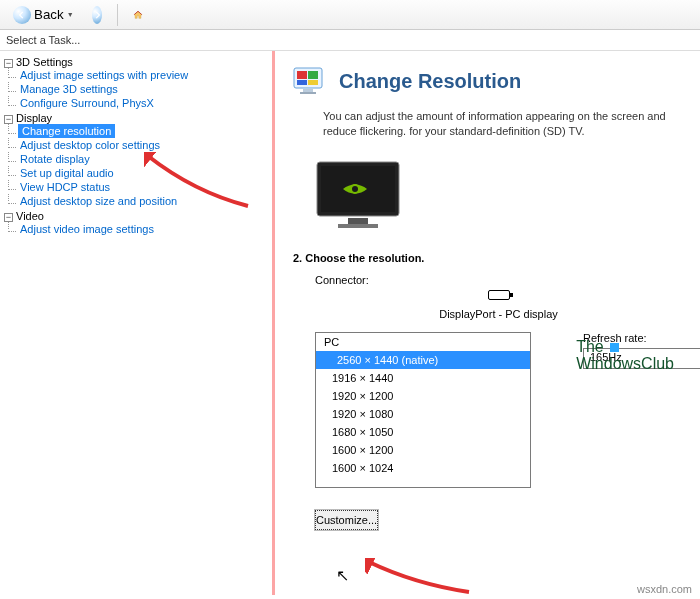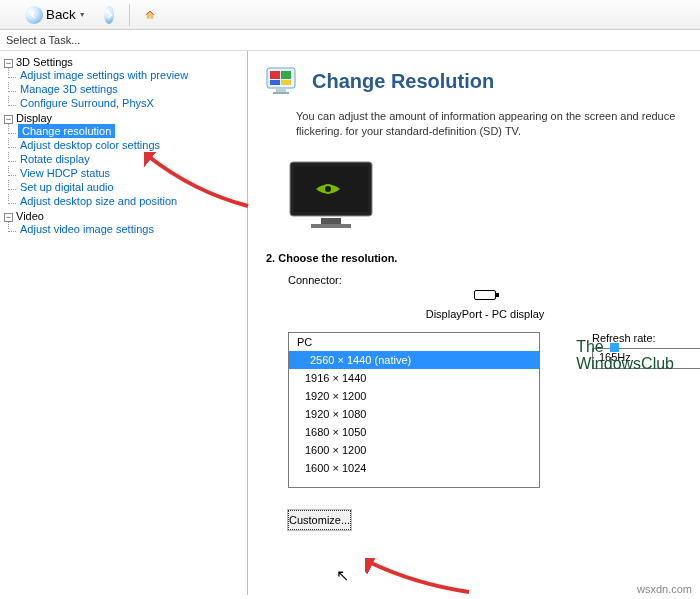--- a/index.html
+++ b/index.html
@@ -1,25 +1,25 @@
 <!DOCTYPE html>
 <html><head>
   <meta charset="utf-8">
   <style>
     * { box-sizing: border-box; }
     body { margin: 0; font-family: "Segoe UI", Tahoma, sans-serif; font-size: 11px; color: #000; background: #fff; width: 700px; height: 599px; overflow: hidden; position: relative; }
-    .toolbar { height: 30px; border-bottom: 1px solid #ccc; display: flex; align-items: center; padding: 0 18px; gap: 4px; background: linear-gradient(#fdfdfd,#f0f0f0); }
+    .toolbar { height: 30px; border-bottom: 1px solid #ccc; display: flex; align-items: center; padding: 0 6px; gap: 4px; background: linear-gradient(#fdfdfd,#f0f0f0); }
     .tb-btn { width: 24px; height: 24px; border: 1px solid transparent; border-radius: 3px; display: flex; align-items: center; justify-content: center; background: transparent; }
     .tb-btn.back { width: auto; padding: 0 6px; gap: 3px; }
     .circle { width: 18px; height: 18px; border-radius: 50%; background: radial-gradient(circle at 30% 30%, #fff, #cfe8ff 40%, #5a9fd4); display: flex; align-items: center; justify-content: center; color: #fff; font-size: 10px; }
     .tb-sep { width: 1px; height: 22px; background: #ccc; margin: 0 4px; }
     .home-icon svg { width: 20px; height: 20px; }
     .task-hdr { padding: 4px 6px; font-size: 11px; color: #333; }
     .body { display: flex; height: 545px; border-top: 1px solid #ddd; }
-    .sidebar { width: 248px; border-right: 1px solid #fca5a5; padding: 4px 2px; overflow: auto; background: #fff; }
+    .sidebar { width: 275px; border-right: 3px solid #fca5a5; padding: 4px 2px; overflow: auto; background: #fff; }
     .tree ul { list-style: none; margin: 0; padding: 0 0 0 14px; }
     .tree > ul { padding-left: 2px; }
     .tree li { position: relative; padding: 1px 0; }
     .tree li::before { content: ""; position: absolute; left: -10px; top: 0; bottom: 50%; border-left: 1px dotted #999; }
     .tree li::after { content: ""; position: absolute; left: -10px; top: 9px; width: 8px; border-top: 1px dotted #999; }
     .tree > ul > li::before, .tree > ul > li::after { display: none; }
     .exp { display:inline-block; width:9px; height:9px; border:1px solid #888; text-align:center; line-height:7px; font-size:9px; color:#444; margin-right:3px; background:#fff; cursor:default;}
     .tnode { color: #000; }
     .tlink { color: #0066cc; text-decoration: none; cursor: pointer; padding: 0 2px; }
     .tlink.sel { background: #2b90ff; color: #fff; padding: 1px 4px; }
@@ -29,21 +29,21 @@
     .title { font-size: 20px; color: #2a5a8e; font-weight: 600; }
     .desc { font-size: 11px; color: #333; margin: 4px 0 20px 30px; line-height: 1.4; }
     .step { font-size: 11px; font-weight: bold; margin: 6px 0 10px 0; }
     .monitor { margin: 4px 0 18px 22px; }
     .sect { margin-left: 22px; }
     .lbl { font-size: 11px; margin-bottom: 4px; }
     .conn-row { display: flex; align-items: center; gap: 8px; margin-bottom: 12px; flex-direction: column; }
     .dp-icon { width: 22px; height: 10px; border: 1.5px solid #000; border-radius: 2px; position: relative; }
     .dp-icon::after { content:""; position:absolute; right:-4px; top:2px; width:3px; height:4px; background:#000;}
     .row2 { display: flex; gap: 52px; align-items: flex-start; }
-    .listbox { width: 252px; height: 156px; border: 1px solid #7a7a7a; background: #fff; overflow-y: scroll; font-size: 11px; }
+    .listbox { width: 216px; height: 156px; border: 1px solid #7a7a7a; background: #fff; overflow-y: scroll; font-size: 11px; }
     .lb-hdr { padding: 3px 8px; font-weight: normal; color: #000; }
     .lb-item { padding: 3px 16px; cursor: default; }
     .lb-item.sel { background: #2b90ff; color: #fff; padding-left: 21px; }
     .select { width: 136px; height: 21px; border: 1px solid #7a7a7a; background: #fff; padding: 2px 18px 2px 6px; font-size: 11px; position: relative; }
     .select::after { content:""; position:absolute; right:5px; top:7px; border:4px solid transparent; border-top-color:#555;}
     .customize { margin: 22px 0 0 22px; padding: 3px 0; border: 1px dotted #333; background: #f0f0f0; font-size: 11px; cursor: pointer; box-shadow: 0 0 0 1px #bbb; }
     .arrow { position: absolute; pointer-events: none; }
     .arrow.a1 { left: 144px; top: 152px; }
     .arrow.a2 { left: 365px; top: 558px; }
     .wmk { position: absolute; right: 26px; top: 288px; font-size: 16px; color: #14532d; line-height: 1.05; }
@@ -92,22 +92,22 @@
           <li><a class="tlink">Manage 3D settings</a></li>
           <li><a class="tlink">Configure Surround, PhysX</a></li>
         </ul>
       </li>
       <li>
         <span class="exp">−</span><span class="tnode">Display</span>
         <ul>
           <li><a class="tlink sel">Change resolution</a></li>
           <li><a class="tlink">Adjust desktop color settings</a></li>
           <li><a class="tlink">Rotate display</a></li>
+          <li><a class="tlink">Set up digital audio</a></li>
           <li><a class="tlink">View HDCP status</a></li>
-          <li><a class="tlink">Set up digital audio</a></li>
           <li><a class="tlink">Adjust desktop size and position</a></li>
         </ul>
       </li>
       <li>
         <span class="exp">−</span><span class="tnode">Video</span>
         <ul>
           <li><a class="tlink">Adjust video image settings</a></li>
         </ul>
       </li>
     </ul>

